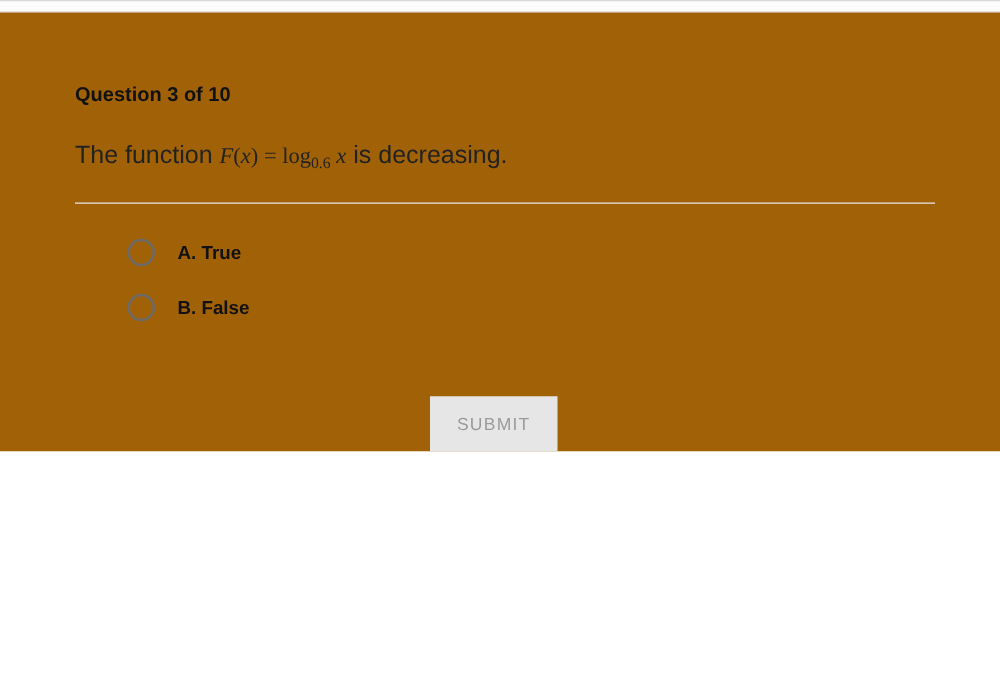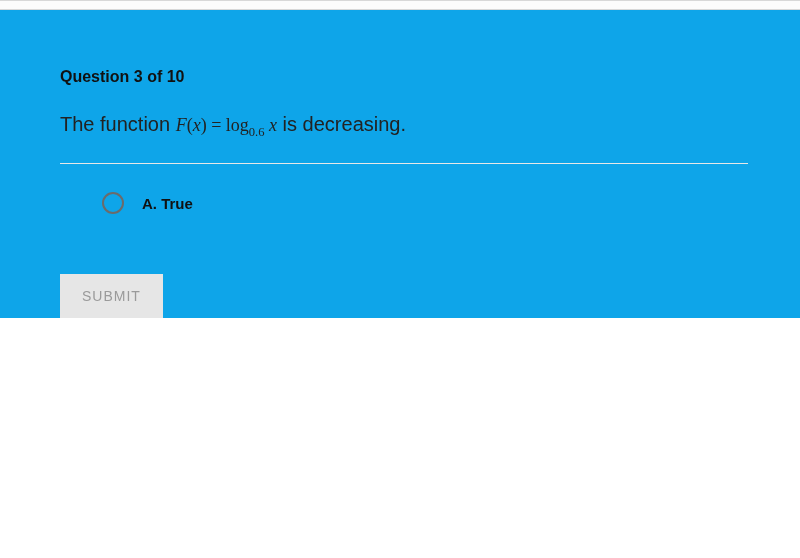--- a/index.html
+++ b/index.html
@@ -15,21 +15,21 @@
       overflow: hidden;
     }
     .top-lines {
       width: 100%;
       height: 10px;
       background: #fcfcfc;
       border-top: 1px solid #d8d8d8;
       border-bottom: 1px solid #d8d8d8;
     }
     .container {
-      background: #0ea5e9;
+      background: #a16207;
       padding: 58px 52px 0 60px;
     }
     .question-header {
       font-weight: bold;
       font-size: 16px;
       color: #111;
       margin-bottom: 24px;
     }
     .question-text {
       font-size: 20px;
@@ -73,21 +73,21 @@
       margin-right: 18px;
       flex-shrink: 0;
     }
     .option-label {
       font-size: 15px;
       font-weight: bold;
       color: #111;
     }
     .submit-row {
       display: flex;
-      justify-content: flex-start;
+      justify-content: center;
       margin-top: 60px;
       padding-right: 18px;
     }
     .submit-btn {
       background: #e6e6e6;
       color: #9a9a9a;
       border: none;
       padding: 14px 22px;
       font-size: 14px;
       letter-spacing: 1px;
@@ -111,19 +111,26 @@
   <hr class="divider">
 
   <div class="options">
     <div class="option">
       <span class="radio"></span>
       <span class="option-label">
         <span>A.</span>
         <span>True</span>
       </span>
     </div>
+    <div class="option">
+      <span class="radio"></span>
+      <span class="option-label">
+        <span>B.</span>
+        <span>False</span>
+      </span>
+    </div>
   </div>
 
   <div class="submit-row">
     <button class="submit-btn">SUBMIT</button>
   </div>
 
 </div>
 
 </body></html>

